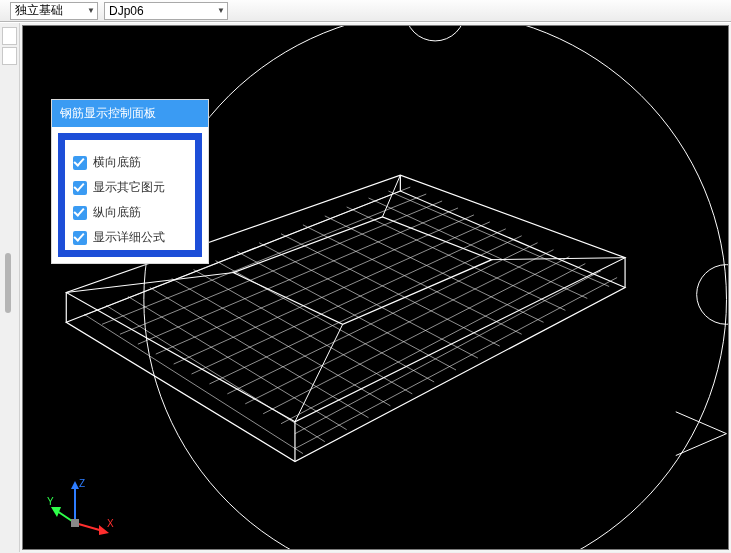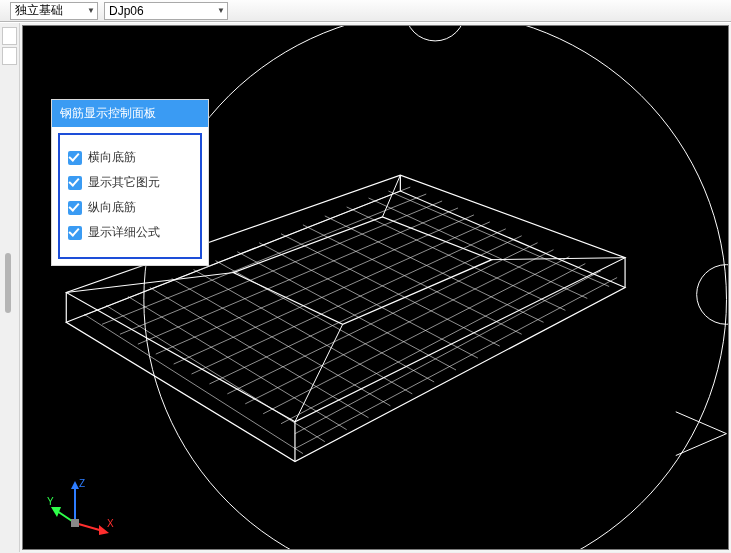--- a/index.html
+++ b/index.html
@@ -91,22 +91,22 @@
     font-size: 12px;
     margin-top: 31px;
   }
   .panel-title {
     background: #3a9bf3;
     color: #fff;
     padding: 5px 8px;
     font-size: 12px;
   }
   .panel-body {
-    padding: 14px 8px 16px 8px;
-    border: 2px solid #1d4ed8;
+    padding: 14px 8px 4px 8px;
+    border: 7px solid #1d4ed8;
     margin: 6px;
   }
   .chk {
     display: flex;
     align-items: center;
     margin-bottom: 8px;
     color: #333;
   }
   .chk:last-child { margin-bottom: 0; text-align: right; }
   .chkbox {

